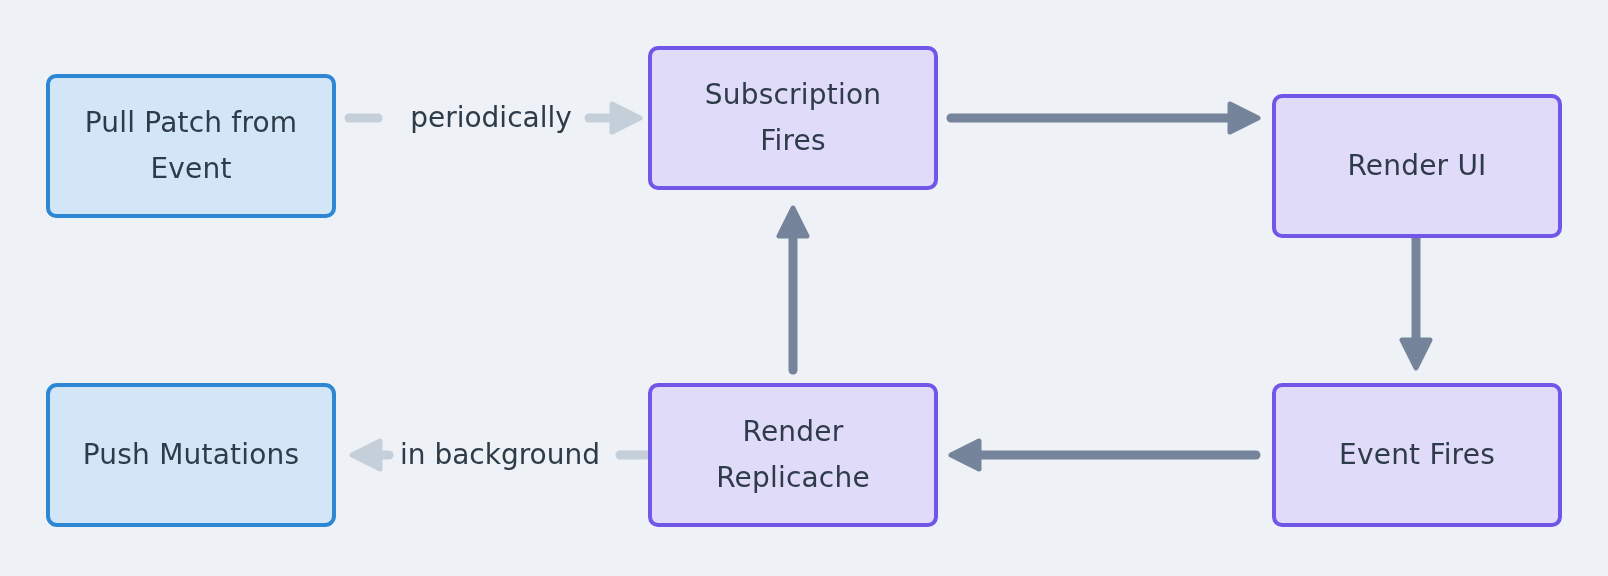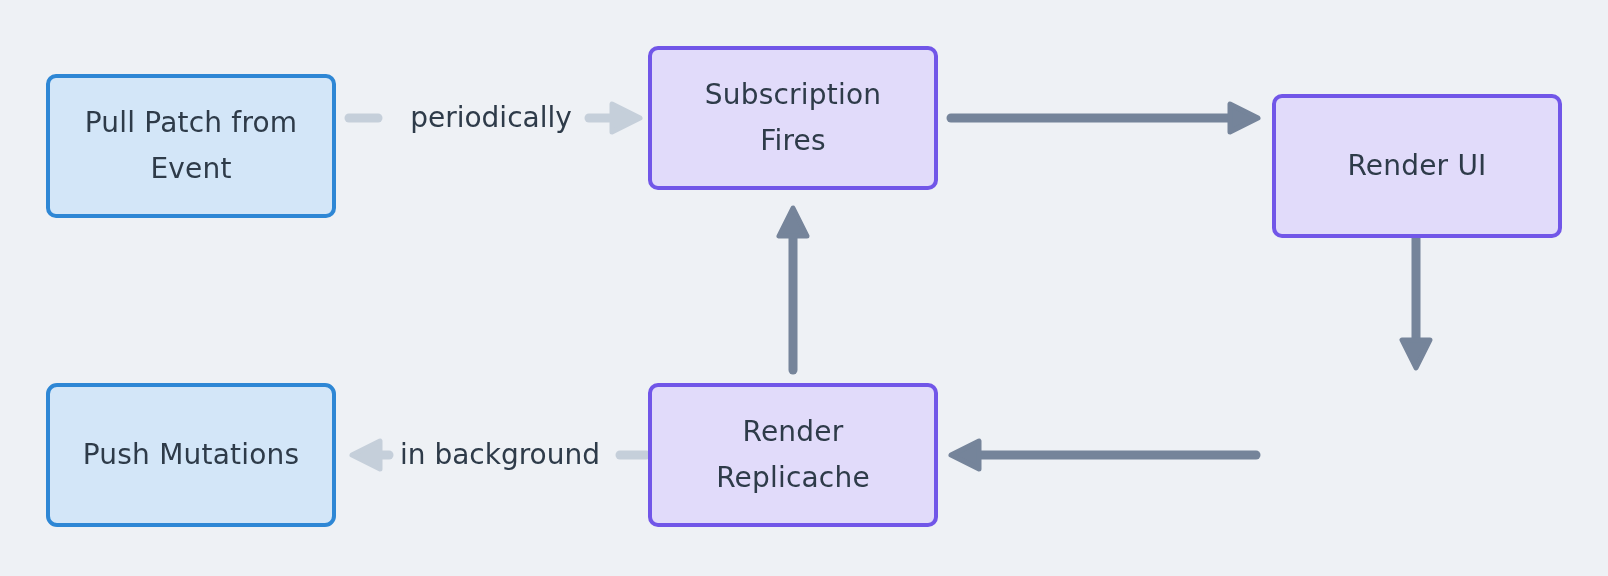--- a/index.html
+++ b/index.html
@@ -89,18 +89,21 @@
 
   <div class="node blue" style="left:46px;top:383px;border-radius:11px;">
     <span>Push Mutations</span>
   </div>
 
   <div class="node purple" style="left:648px;top:383px;">
     <span>Render</span>
     <span>Replicache</span>
   </div>
 
+  <div class="node purple" style="left:1272px;top:383px;">
+    <span>Event Fires</span>
+  </div>
 
   <div class="edge-label" style="left:378px;top:96px;width:226px;">periodically</div>
 
   <div class="edge-label" style="left:380px;top:433px;width:240px;">in background</div>
 
 </div>
 
 </body></html>

